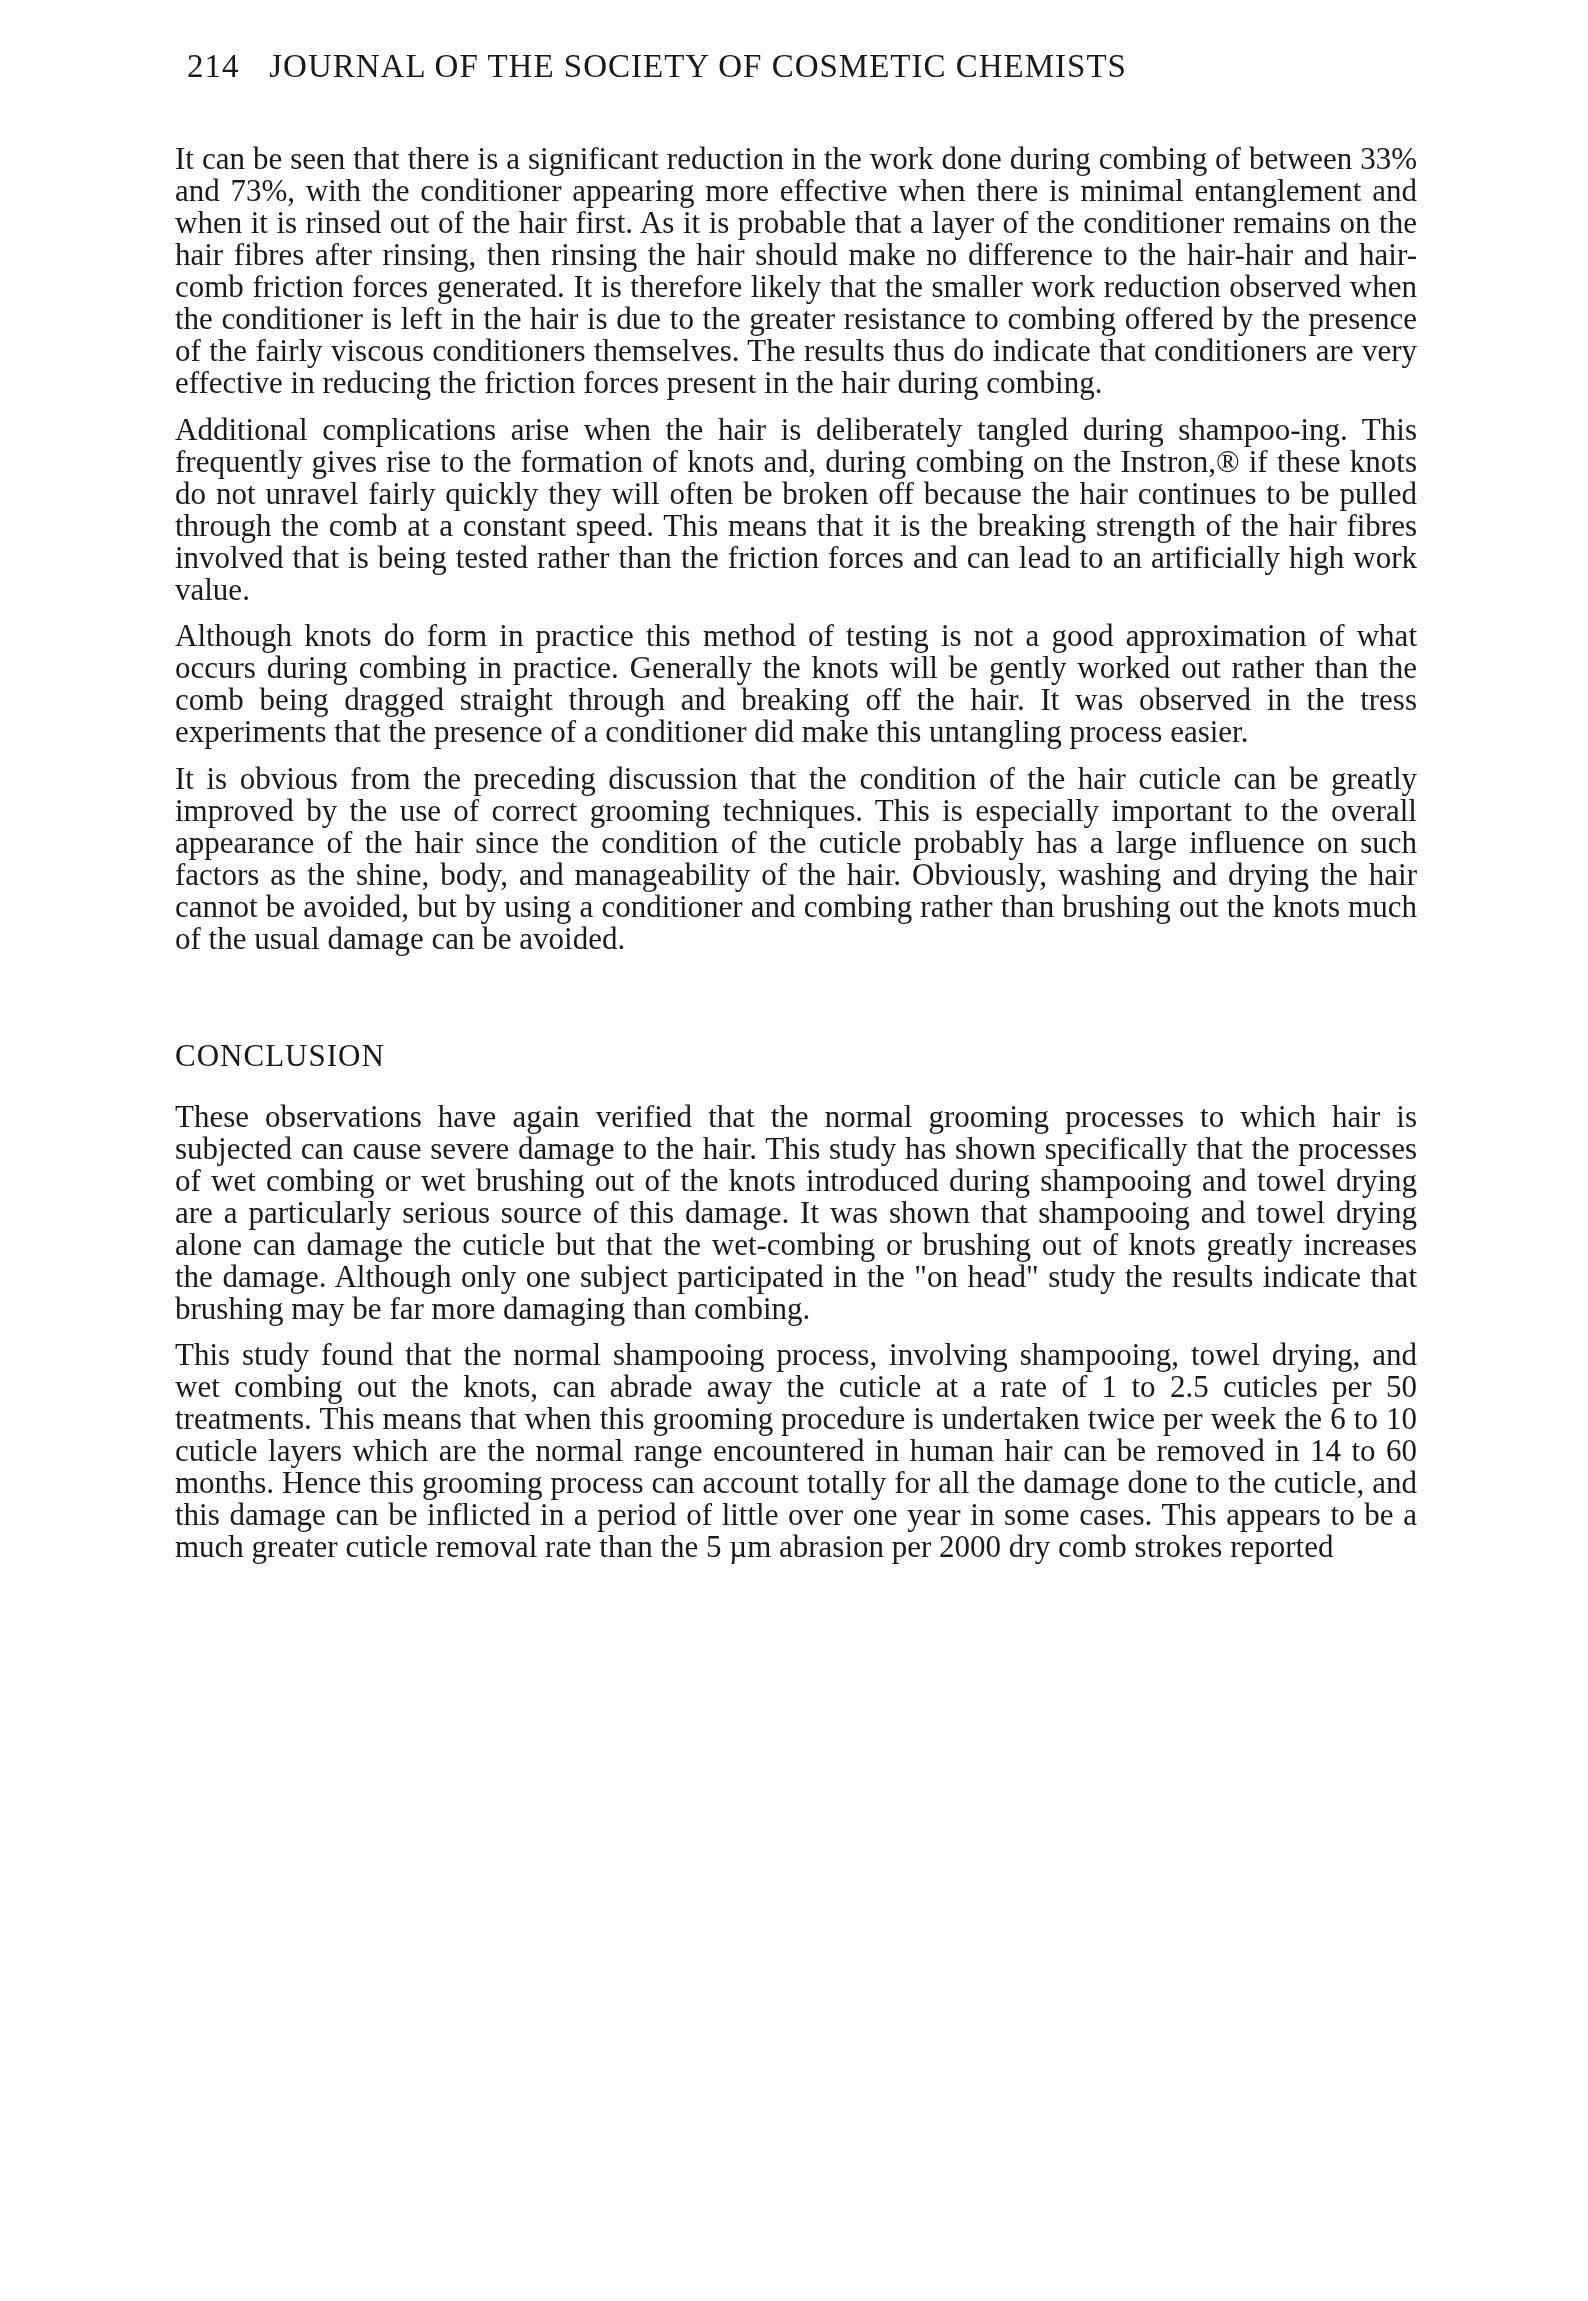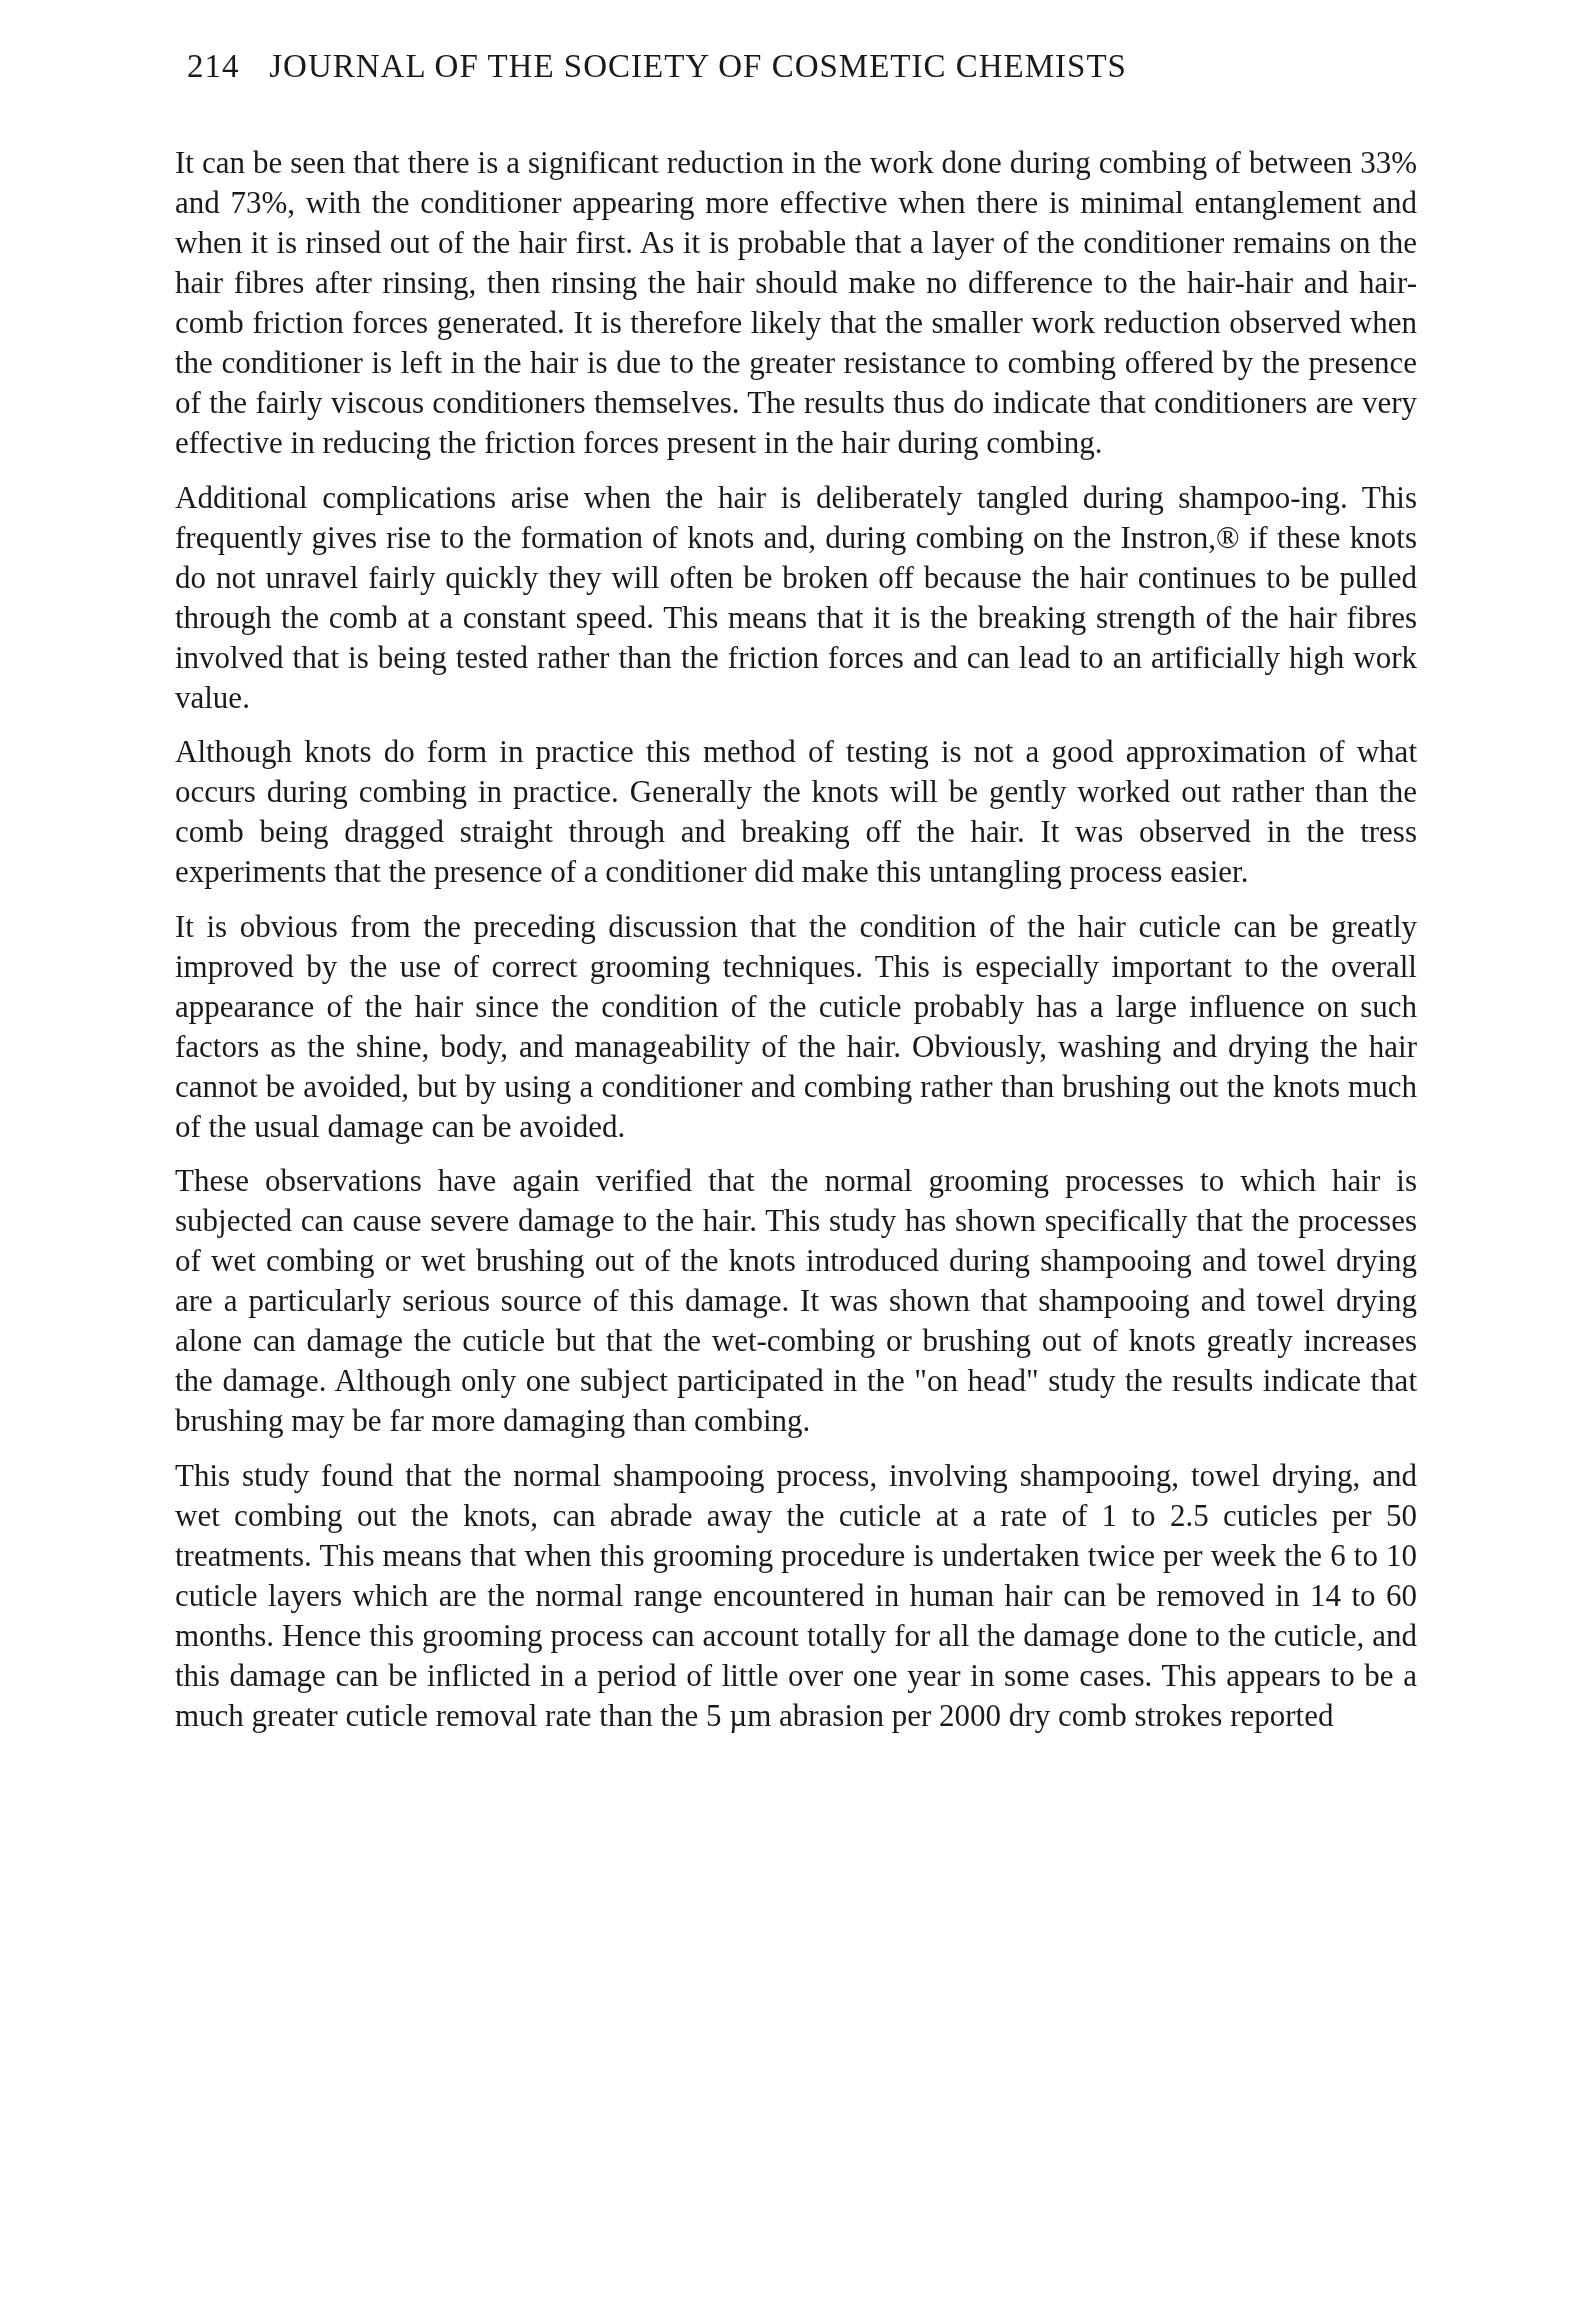--- a/index.html
+++ b/index.html
@@ -1,36 +1,37 @@
 <!DOCTYPE html>
 <html><head>
 <meta charset="utf-8">
 <style>
   html, body { margin: 0; padding: 0; background: #ffffff; }
   body { width: 1588px; height: 2302px; position: relative; overflow: hidden; color: #1a1a1a;
          font-family: "Liberation Serif", "DejaVu Serif", serif; }
   .page { position: absolute; left: 175px; top: 0; width: 1242px; }
   .running-head { position: absolute; top: 48px; left: 12px; width: 1242px; font-size: 33px; letter-spacing: 1px; white-space: nowrap; }
   .running-head .pageno { display: inline-block; width: 73px; }
-  .body { position: absolute; top: 143px; left: 0; width: 1242px; font-size: 31px; line-height: 40px; text-align: justify; }
+  .body { position: absolute; top: 143px; left: 0; width: 1242px; font-size: 31px; line-height: 32px; text-align: justify; }
   .body p { margin: 0 0 14.5px 0; hyphens: manual; }
   .section-heading { font-size: 31px; letter-spacing: 1px; margin: 85px 0 29px 0; }
 </style>
 </head>
 <body>
 
 <div class="page">
   <div class="running-head">
     <span class="pageno">214</span>
     <span>JOURNAL OF THE SOCIETY OF COSMETIC CHEMISTS</span>
   </div>
 
   <div class="body">
     <p>It can be seen that there is a significant reduction in the work done during combing of between 33% and 73%, with the conditioner appearing more effective when there is minimal entanglement and when it is rinsed out of the hair first. As it is probable that a layer of the conditioner remains on the hair fibres after rinsing, then rinsing the hair should make no difference to the hair-hair and hair-comb friction forces generated. It is therefore likely that the smaller work reduction observed when the conditioner is left in the hair is due to the greater resistance to combing offered by the presence of the fairly viscous conditioners themselves. The results thus do indicate that conditioners are very effective in reducing the friction forces present in the hair during combing.</p>
     <p>Additional complications arise when the hair is deliberately tangled during shampoo-ing. This frequently gives rise to the formation of knots and, during combing on the Instron,® if these knots do not unravel fairly quickly they will often be broken off because the hair continues to be pulled through the comb at a constant speed. This means that it is the breaking strength of the hair fibres involved that is being tested rather than the friction forces and can lead to an artificially high work value.</p>
     <p>Although knots do form in practice this method of testing is not a good approximation of what occurs during combing in practice. Generally the knots will be gently worked out rather than the comb being dragged straight through and breaking off the hair. It was observed in the tress experiments that the presence of a conditioner did make this untangling process easier.</p>
     <p>It is obvious from the preceding discussion that the condition of the hair cuticle can be greatly improved by the use of correct grooming techniques. This is especially important to the overall appearance of the hair since the condition of the cuticle probably has a large influence on such factors as the shine, body, and manageability of the hair. Obviously, washing and drying the hair cannot be avoided, but by using a conditioner and combing rather than brushing out the knots much of the usual damage can be avoided.</p>
 
+    <div class="section-heading">CONCLUSION</div>
     <p>These observations have again verified that the normal grooming processes to which hair is subjected can cause severe damage to the hair. This study has shown specifically that the processes of wet combing or wet brushing out of the knots introduced during shampooing and towel drying are a particularly serious source of this damage. It was shown that shampooing and towel drying alone can damage the cuticle but that the wet-combing or brushing out of knots greatly increases the damage. Although only one subject participated in the "on head" study the results indicate that brushing may be far more damaging than combing.</p>
     <p>This study found that the normal shampooing process, involving shampooing, towel drying, and wet combing out the knots, can abrade away the cuticle at a rate of 1 to 2.5 cuticles per 50 treatments. This means that when this grooming procedure is undertaken twice per week the 6 to 10 cuticle layers which are the normal range encountered in human hair can be removed in 14 to 60 months. Hence this grooming process can account totally for all the damage done to the cuticle, and this damage can be inflicted in a period of little over one year in some cases. This appears to be a much greater cuticle removal rate than the 5 µm abrasion per 2000 dry comb strokes reported</p>
   </div>
 </div>
 
 
 </body></html>

